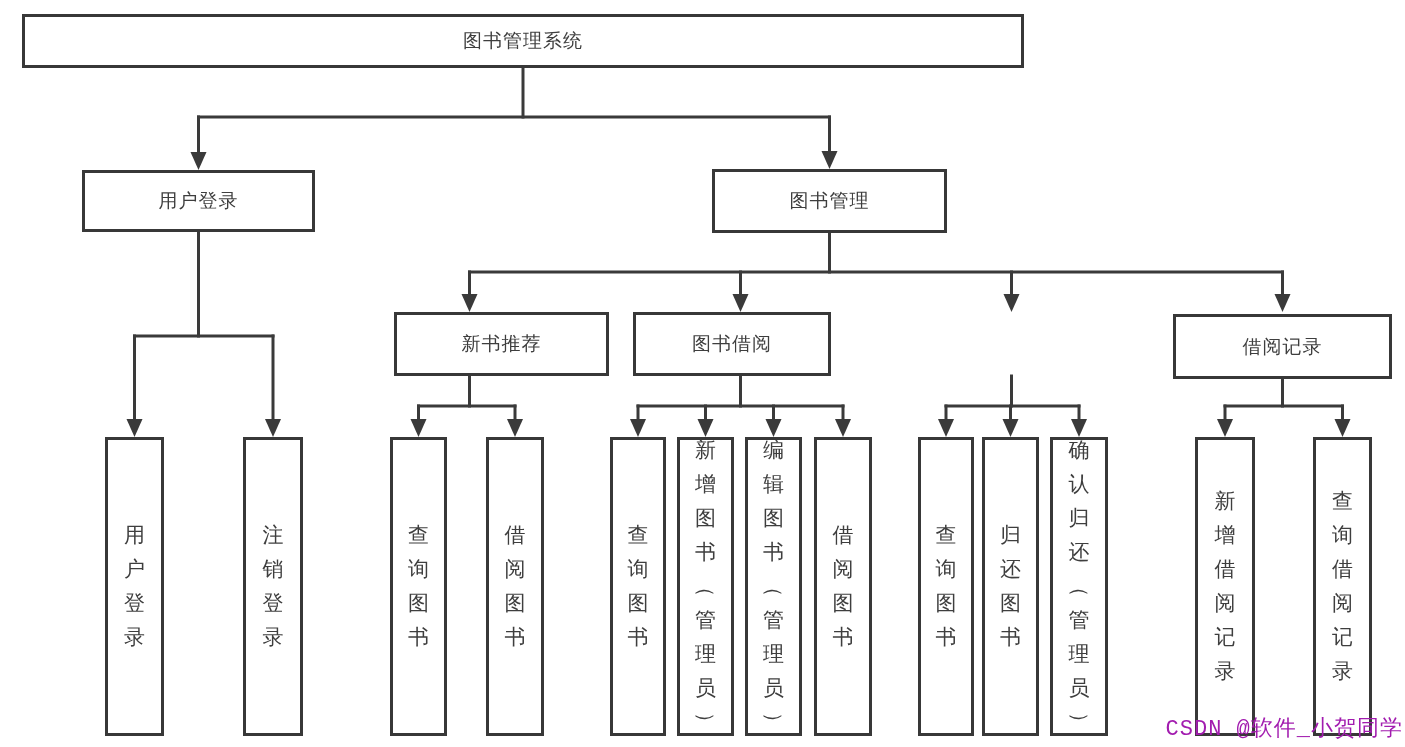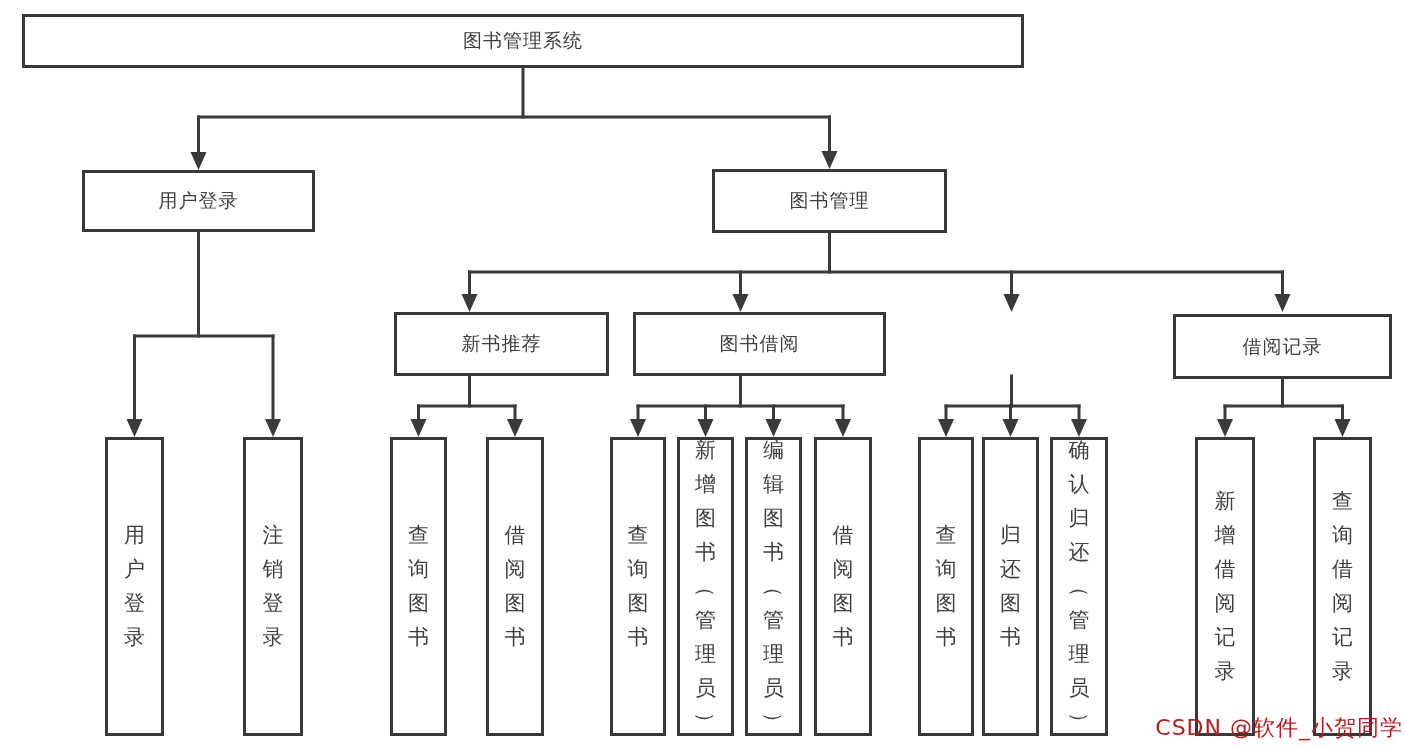--- a/index.html
+++ b/index.html
@@ -18,21 +18,21 @@
   }
   .label-v {
     display:flex; flex-direction:column; align-items:center; justify-content:center;
     gap:13px; height:100%; width:100%; font-size:21px;
   }
   .label-v span { display:block; line-height:1; }
   .label-v span.rot { transform:rotate(90deg); }
   svg.connectors { position:absolute; left:0; top:0; width:1405px; height:747px; }
   .watermark {
     position:absolute; right:2px; bottom:4px; font-size:22px;
-    color:#b91c1c; letter-spacing:1px; z-index:5; white-space:nowrap;
+    color:#a21caf; letter-spacing:1px; z-index:5; white-space:nowrap;font-family:Liberation Mono, monospace;
   }
 </style>
 </head>
 <body>
 
 <div class="stage">
 
   <svg class="connectors" viewBox="0 0 1405 747" fill="none">
     <g stroke="#3a3a3a" stroke-width="3" stroke-linecap="square">
 
@@ -113,21 +113,21 @@
   <div class="hbox" style="left:82px; top:170px; width:233px; height:62px;">
     <span>用户登录</span>
   </div>
   <div class="hbox" style="left:712px; top:169px; width:235px; height:64px;">
     <span>图书管理</span>
   </div>
 
   <div class="hbox" style="left:362px; top:312px; width:215px; height:64px;margin-left:32px;">
     <span>新书推荐</span>
   </div>
-  <div class="hbox" style="left:633px; top:312px; width:253px; height:64px;">
+  <div class="hbox" style="left:633px; top:312px; width:198px; height:64px;">
     <span>图书借阅</span>
   </div>
   <div class="hbox" style="left:1173px; top:314px; width:219px; height:65px;align-items:center;">
     <span>借阅记录</span>
   </div>
 
   <div class="vbox" style="left:105px; top:437px; width:59px; height:299px;">
     <div class="label-v">
         <span>用</span>
         <span>户</span>

